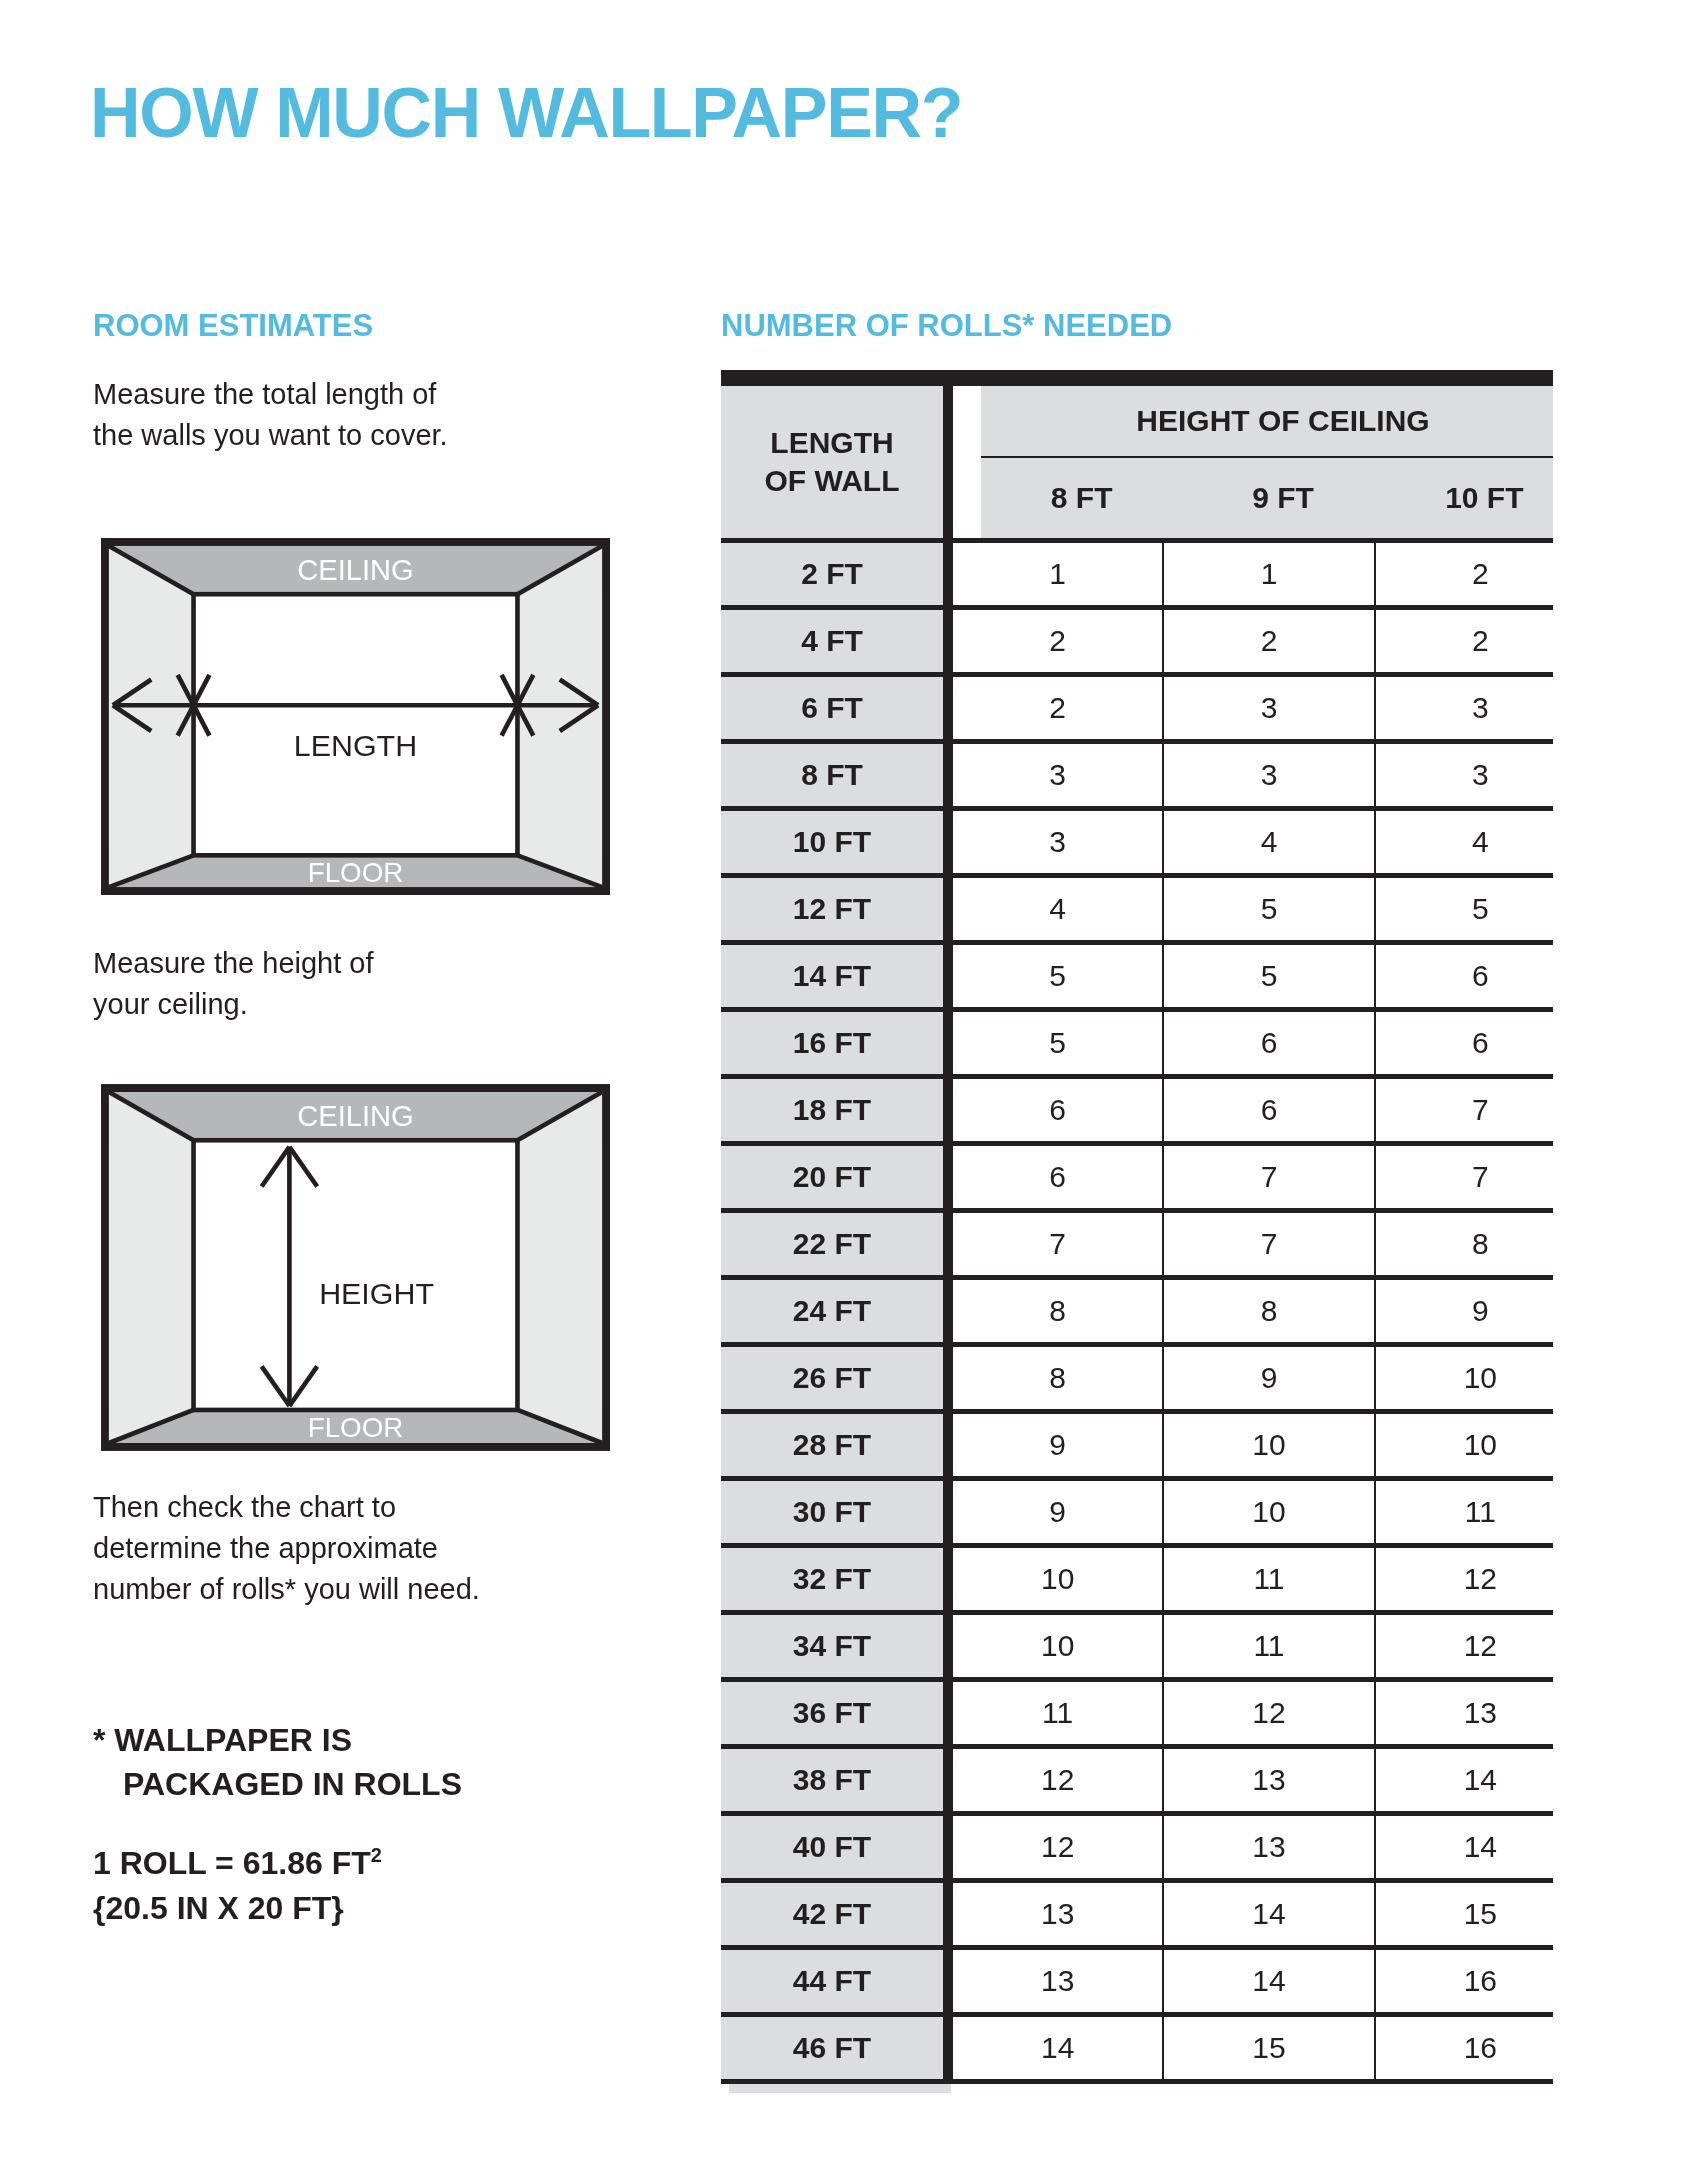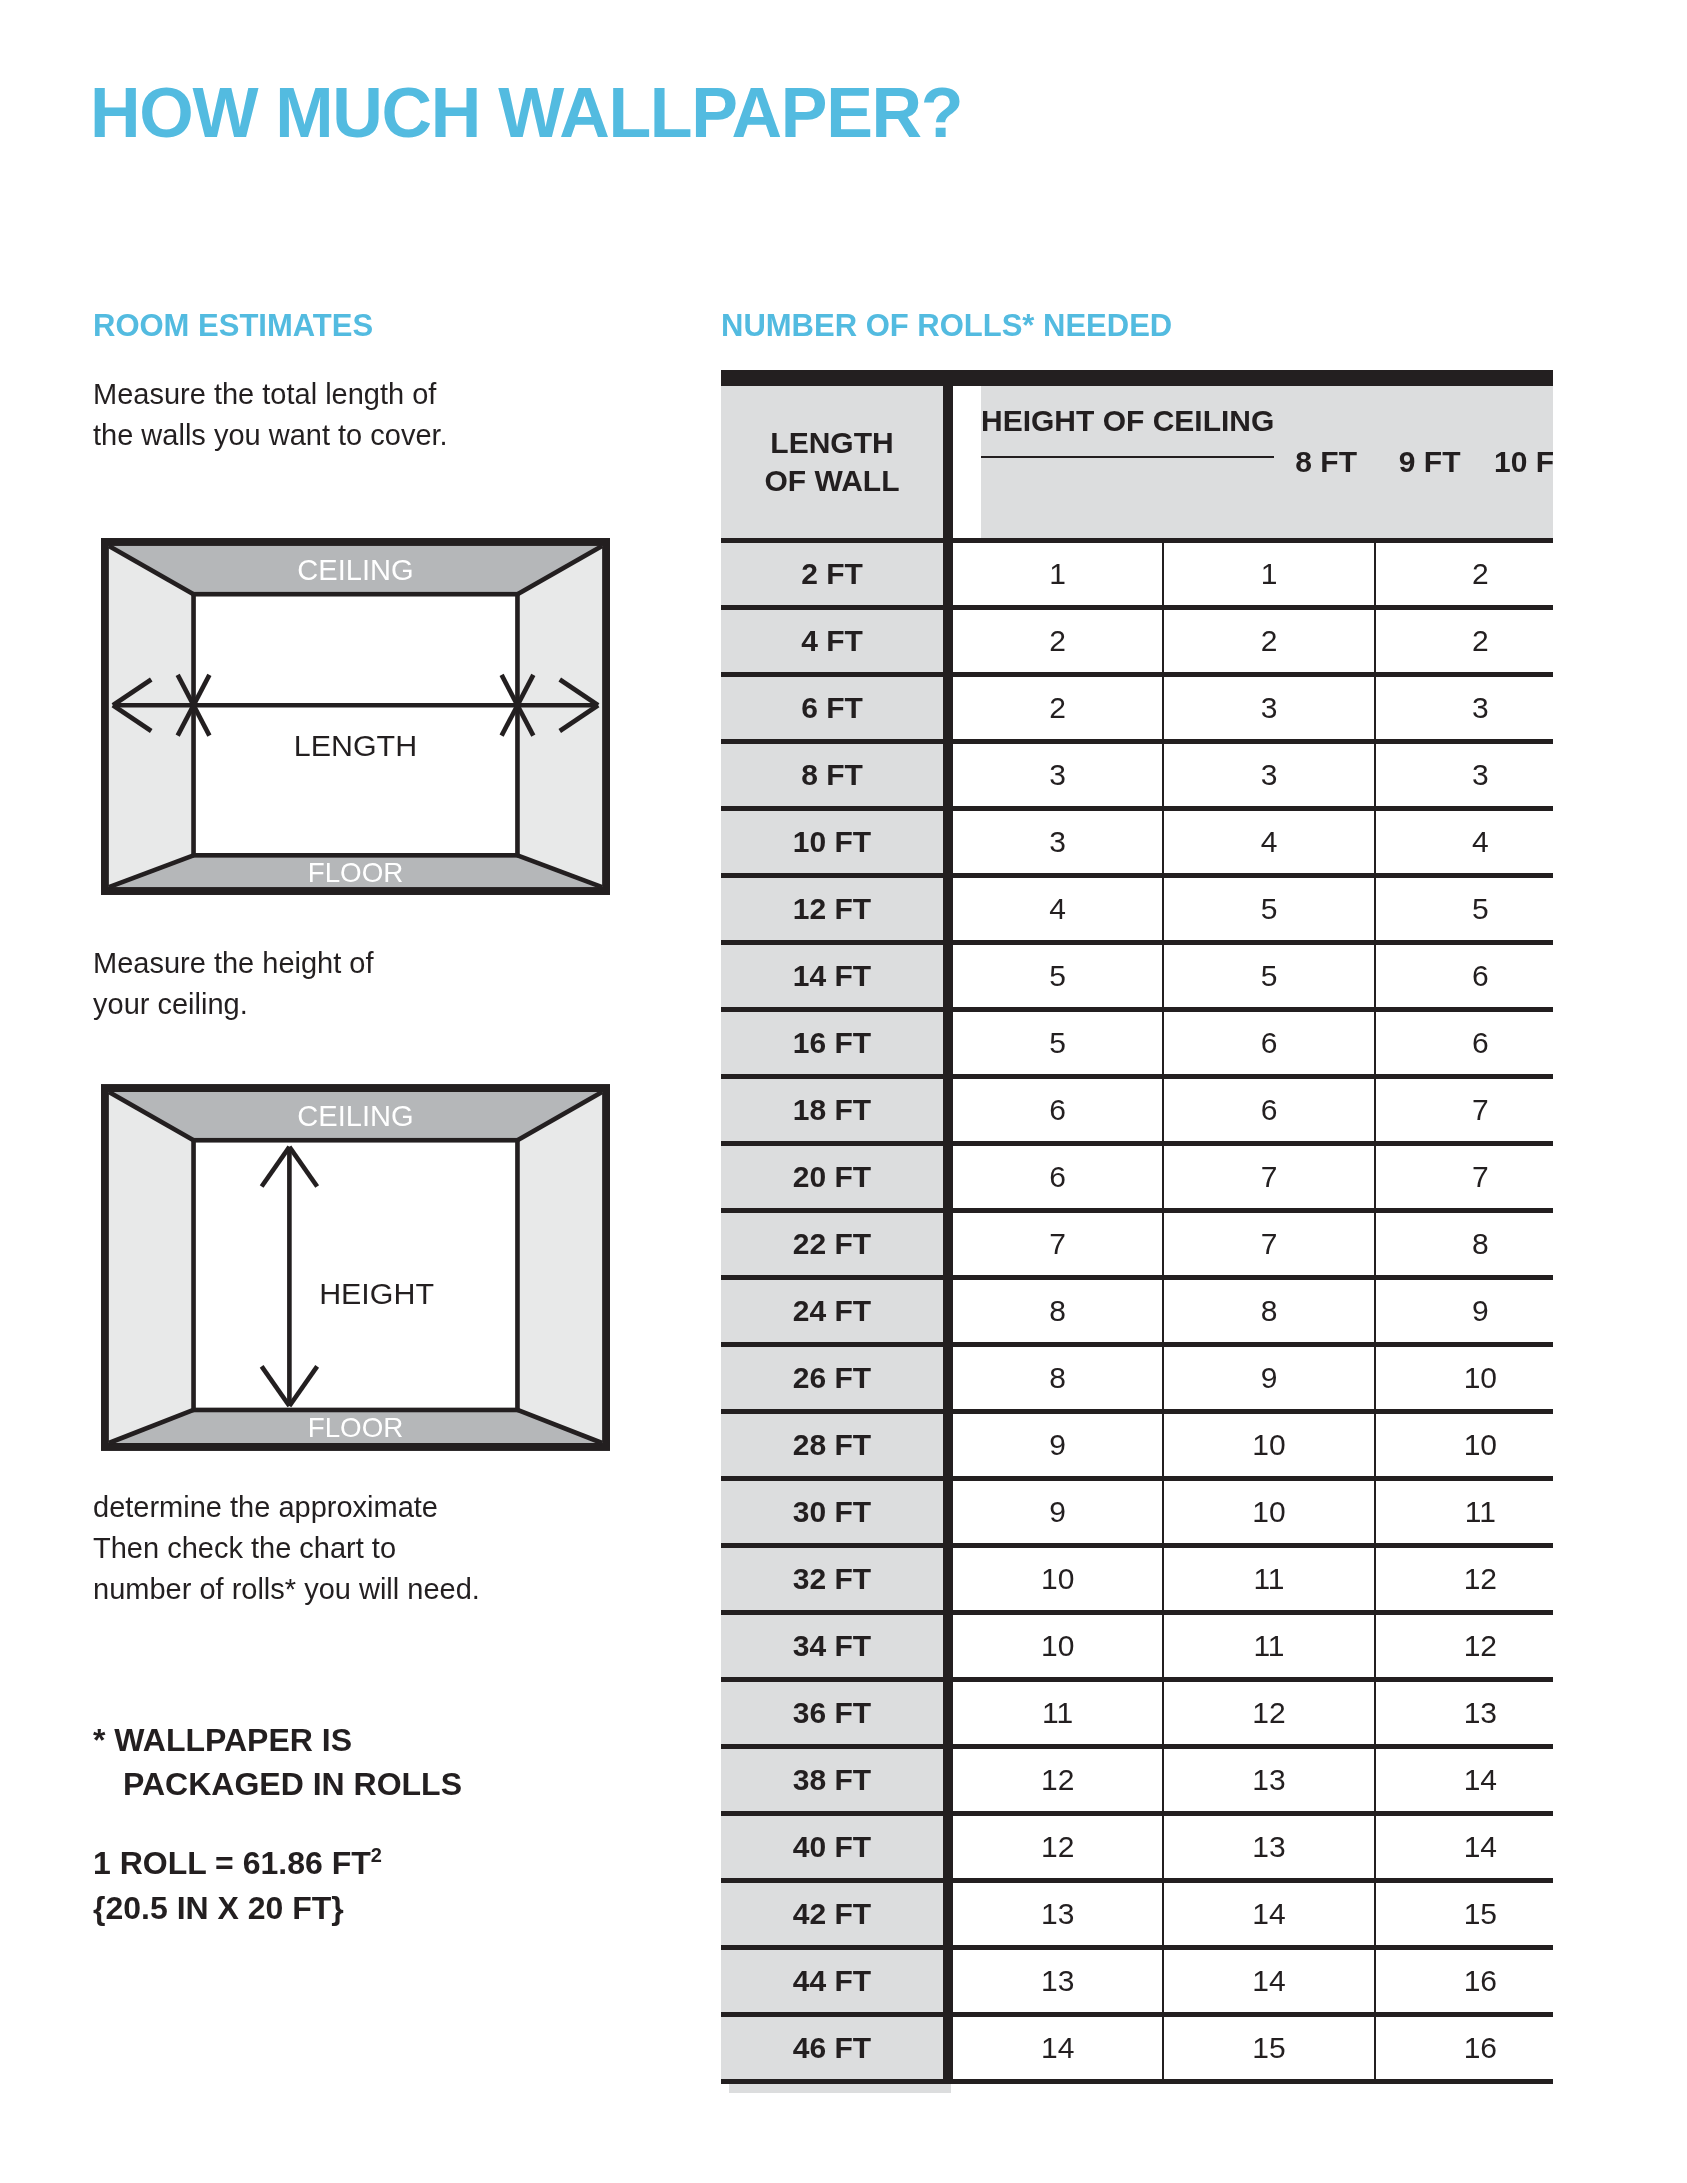--- a/index.html
+++ b/index.html
@@ -30,21 +30,21 @@
 
   
   .rolls-table{ left:721px; top:370px; width:864px; }
   .t-topbar{ height:16px; background:var(--ink); }
   .t-header{ display:flex; border-bottom:5.3px solid var(--ink); height:152px; }
   .t-h-col1{
     width:222px; flex:0 0 222px; background:var(--cellgray); border-right:10.6px solid var(--ink);
     display:flex; flex-direction:column; align-items:center; justify-content:center;
     font-size:30px; font-weight:bold; line-height:38px;
   }
-  .t-h-right{ flex:1; display:flex; flex-direction:row; background:var(--cellgray);margin-left:28px; }
+  .t-h-right{ flex:1; display:flex; flex-direction:column; background:var(--cellgray);margin-left:28px; }
   .t-group{
     height:70px; border-bottom:2.6px solid var(--ink);
     display:flex; align-items:center; justify-content:center;
     font-size:30px; font-weight:bold;
   }
   .t-subrow{ flex:1; display:flex; }
   .t-subcell{ flex:1; display:flex; align-items:center; justify-content:center;
     font-size:30px; font-weight:bold; }
   .t-row{ display:flex; height:62px; border-bottom:5.3px solid var(--ink); }
   .t-label{
@@ -124,22 +124,22 @@
       <line x1="285" y1="95" x2="285" y2="487"></line>
       <line x1="285" y1="95" x2="243" y2="155"></line>
       <line x1="285" y1="95" x2="327" y2="155"></line>
       <line x1="285" y1="487" x2="243" y2="427"></line>
       <line x1="285" y1="487" x2="327" y2="427"></line>
     </g>
     <text x="330" y="333" text-anchor="start" font-size="46" fill="#231f20">HEIGHT</text>
   </svg>
 
   <div class="abs para p3">
+    <div>Then check the chart to</div>
     <div>determine the approximate</div>
-    <div>Then check the chart to</div>
     <div>number of rolls* you will need.</div>
   </div>
 
   <div class="abs foot">
     <div>* WALLPAPER IS</div>
     <div class="indent">PACKAGED IN ROLLS</div>
   </div>
 
   <div class="abs rollinfo">
     <div><span>1 ROLL = 61.86 FT</span><sup>2</sup></div>

